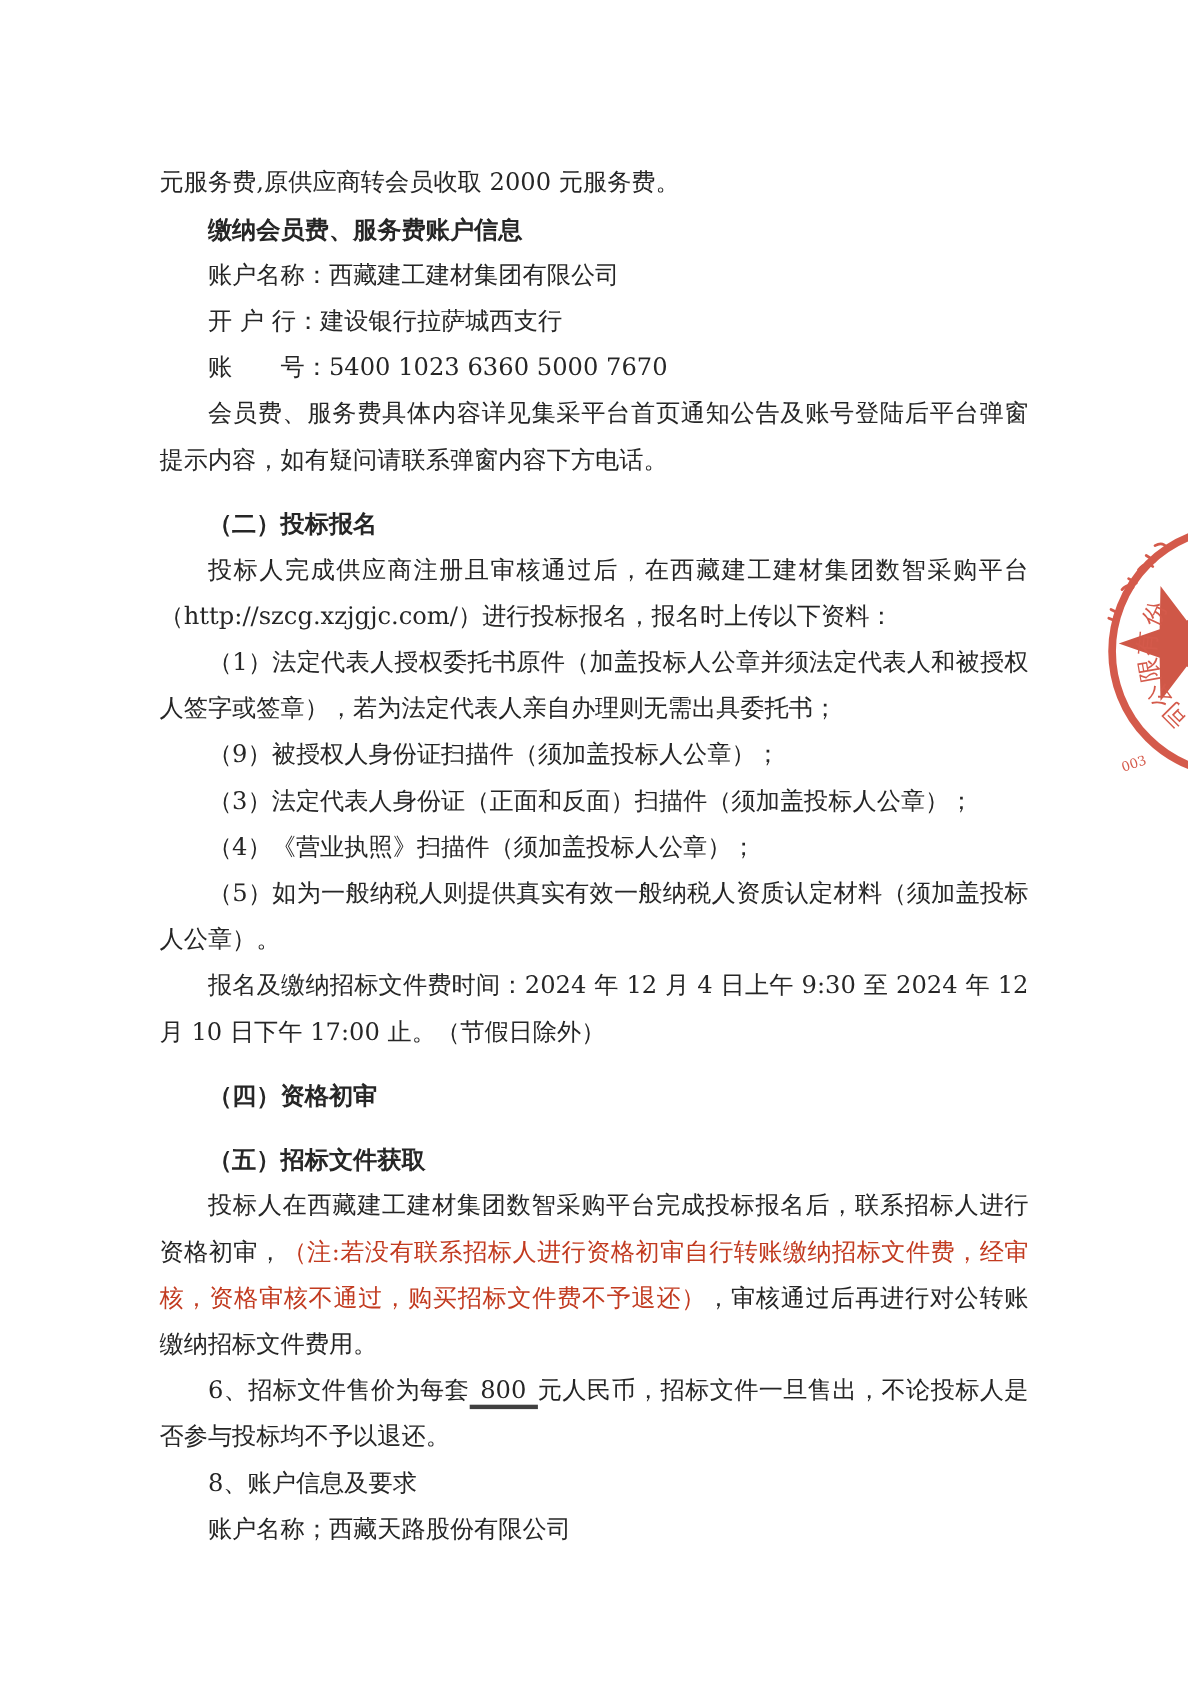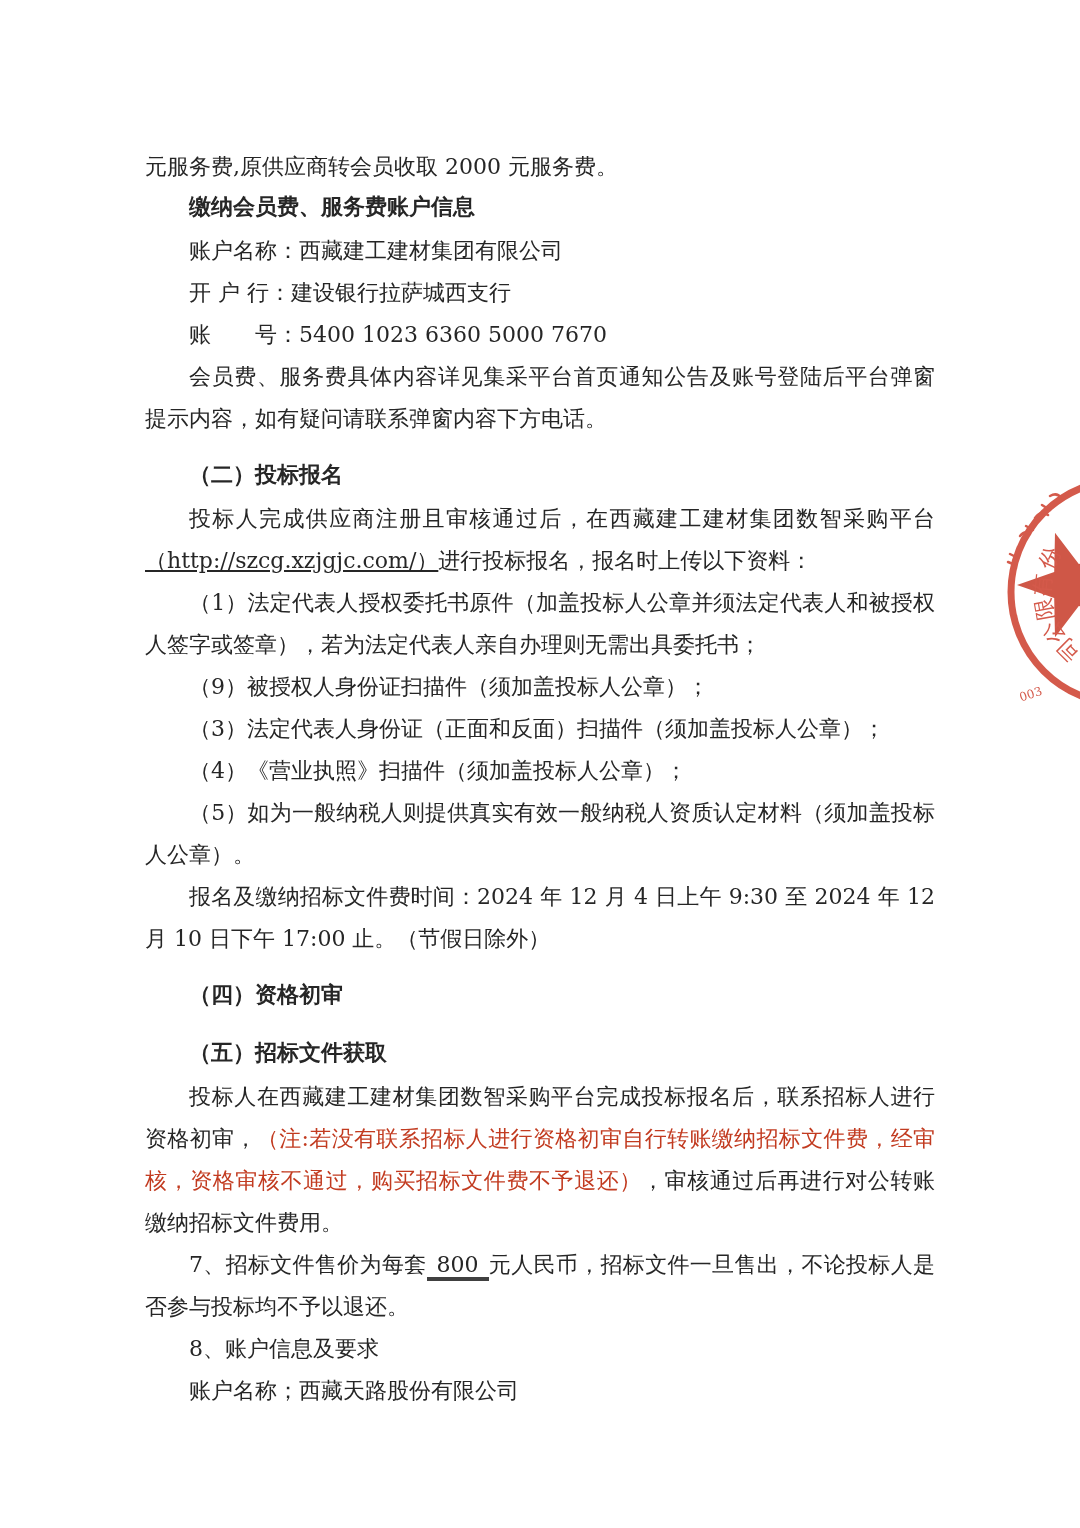--- a/index.html
+++ b/index.html
@@ -16,28 +16,28 @@
     width:1080px;height:1448px;
     box-sizing:border-box;
     padding:146px 145px 0 145px;
     color:#262626;
     font-size:22px;
     line-height:42px;
     text-align:justify;
   }
   p{margin:0;padding:0;}
   .ind{text-indent:2em;}
-  .bold{font-weight:bold;font-family:Liberation Mono, monospace;}
+  .bold{font-weight:bold;}
   .sect{margin-top:16px;}
   .red{color:#c23b20;}
   .u{
     border-bottom:4px solid #404040;
     padding:0 10px;
   }
-  .nowrap{white-space:nowrap;text-decoration:underline;}
+  .nowrap{white-space:nowrap;}
   .seal{
     position:absolute;
     left:980px;top:450px;
     pointer-events:none;
   }
   .seal text{
     fill:#cf4433;
     font-family:"DejaVu Serif","Liberation Serif",serif;
   }
 </style>
@@ -73,21 +73,21 @@
   <p class="ind">（5）如为一般纳税人则提供真实有效一般纳税人资质认定材料（须加盖投标人公章）。</p>
 
   <p class="ind">报名及缴纳招标文件费时间：2024 年 12 月 4 日上午 9:30 至 2024 年 12 月 10 日下午 17:00 止。（节假日除外）</p>
 
   <p class="ind bold sect">（四）资格初审</p>
 
   <p class="ind bold sect">（五）招标文件获取</p>
 
   <p class="ind"><span>投标人在西藏建工建材集团数智采购平台完成投标报名后，联系招标人进行资格初审，</span><span class="red">（注:若没有联系招标人进行资格初审自行转账缴纳招标文件费，经审核，资格审核不通过，购买招标文件费不予退还）</span><span>，审核通过后再进行对公转账缴纳招标文件费用。</span></p>
 
-  <p class="ind"><span>7、招标文件售价为每套</span><span class="u">800</span><span>元人民币，招标文件一旦售出，不论投标人是否参与投标均不予以退还。</span></p>
+  <p class="ind"><span>6、招标文件售价为每套</span><span class="u">800</span><span>元人民币，招标文件一旦售出，不论投标人是否参与投标均不予以退还。</span></p>
 
   <p class="ind">8、账户信息及要求</p>
 
   <p class="ind">账户名称；西藏天路股份有限公司</p>
 
 </div>
 
 <svg class="seal" width="100" height="290" viewBox="0 0 100 290" xmlns="http://www.w3.org/2000/svg">
   <g opacity="0.88">
 

